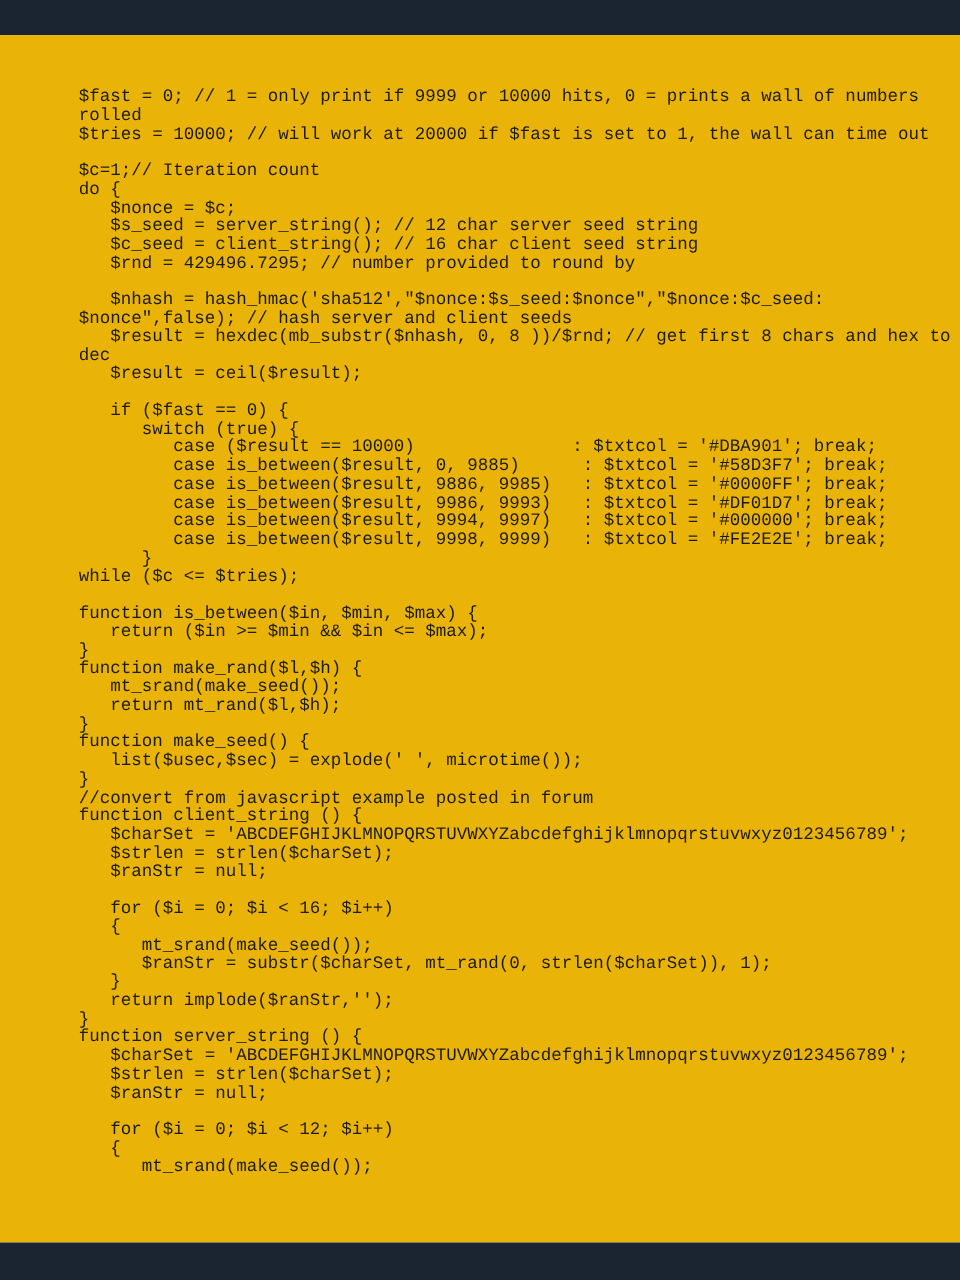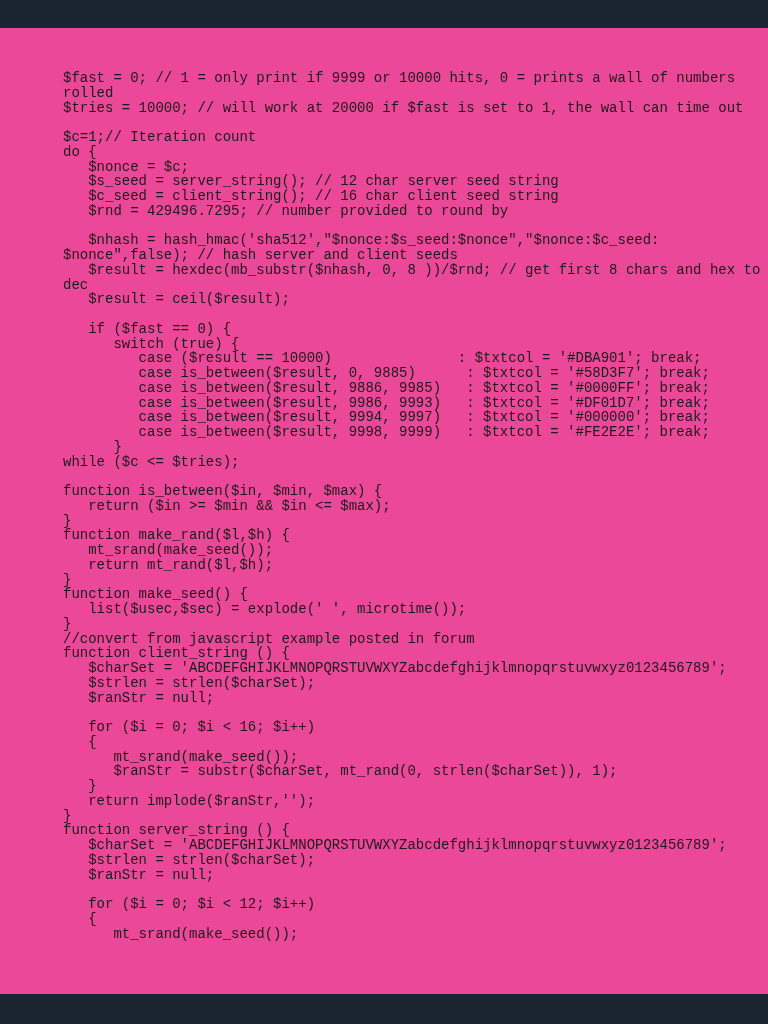--- a/index.html
+++ b/index.html
@@ -21,21 +21,21 @@
     background: #1b2531;
   }
   .viewer-bar.top { top: 0; height: 28px; }
   .viewer-bar.bottom { bottom: 0; height: 30px; }
   .page {
     position: absolute;
     left: 0;
     top: 28px;
     width: 768px;
     height: 966px;
-    background: #ec4899;
+    background: #eab308;
   }
   pre.code {
     position: absolute;
     left: 63px;
     top: 43px; 
     margin: 0;
     padding: 0;
     font-family: "Liberation Mono", "DejaVu Sans Mono", monospace;
     font-size: 14px;
     line-height: 14.75px;

